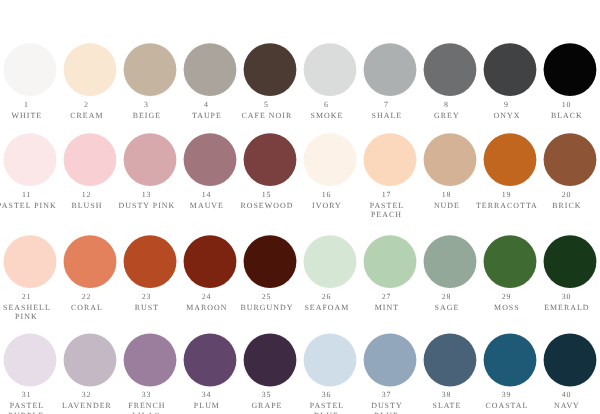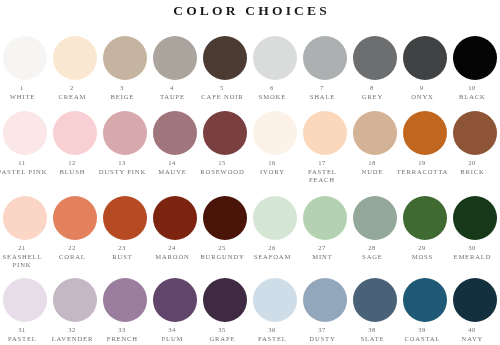--- a/index.html
+++ b/index.html
@@ -87,21 +87,20 @@
     color: #6f6f6f;
     white-space: pre-line;
     text-indent: 0.85px;
   }
 </style>
 </head>
 <body>
 
 <div id="chart-root">
 
-  <div class="chart-title">COLOR CHOICES</div>
 
   <div class="palette-grid">
       <div class="palette-row row-0">
         <div class="swatch-cell">
           <div class="swatch-dot" title="WHITE" style="background: rgb(246, 245, 243);"></div>
           <div class="swatch-meta">
             <span class="swatch-num">1</span>
             <span class="swatch-name">WHITE</span>
           </div>
         </div>

